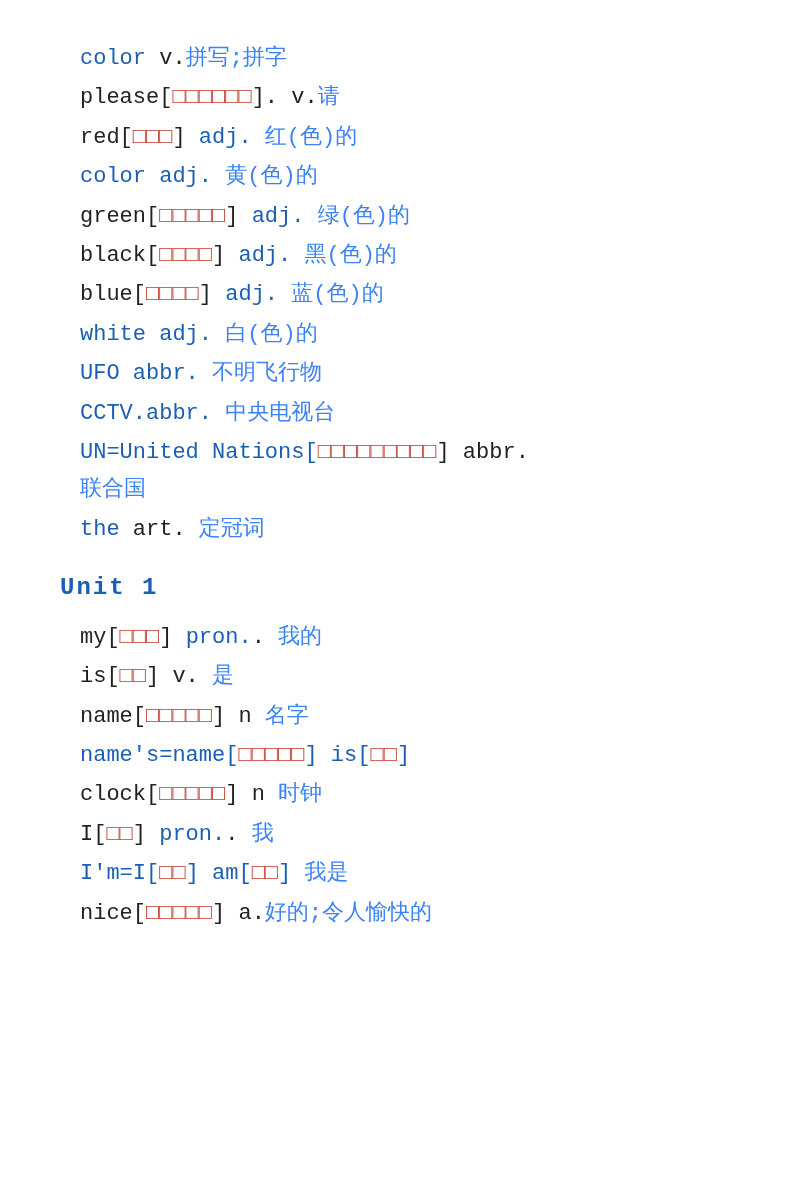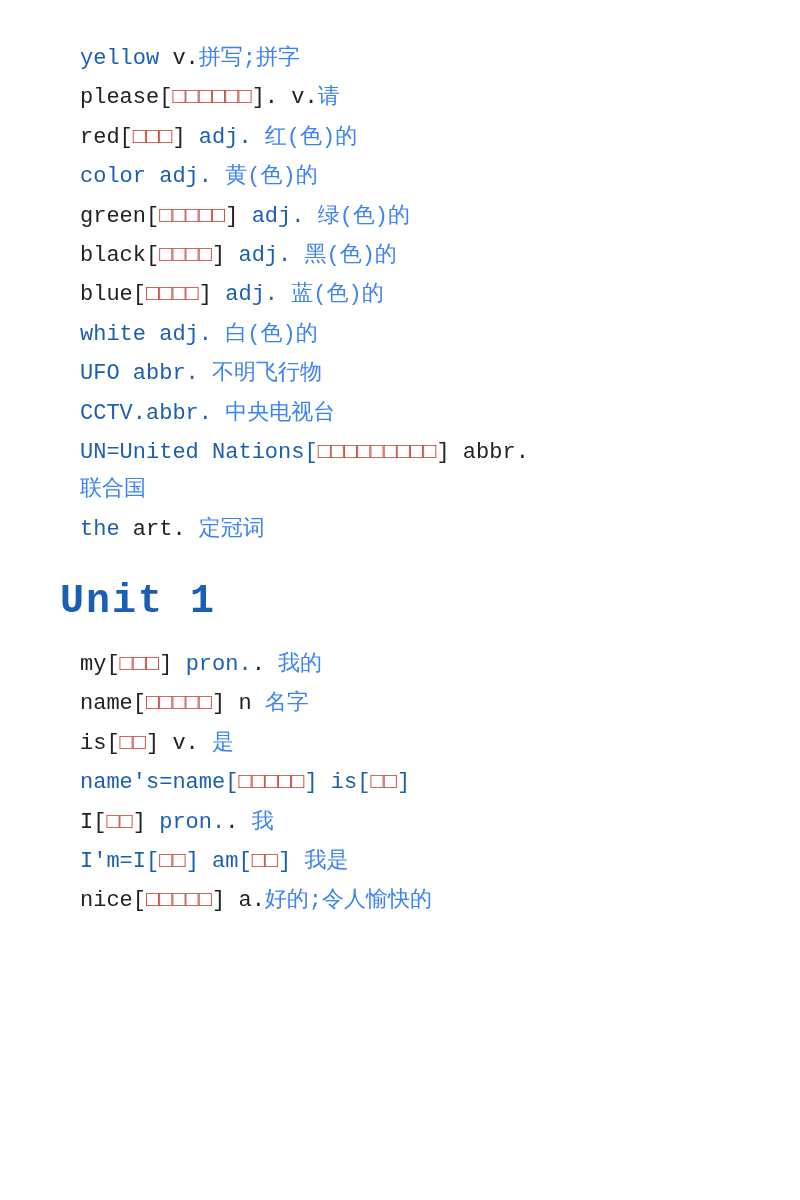--- a/index.html
+++ b/index.html
@@ -25,21 +25,21 @@
 
     .blue {
       color: #1a5fb4;
     }
 
     .black {
       color: #222222;
     }
 
     .unit-heading {
-      font-size: 40px;
+      font-size: 24px;
       font-weight: bold;
       color: #1a5fb4;
       margin: 20px 0 10px 0;
       letter-spacing: 2px;
     }
 
     .phonetic {
       color: #c0392b;
     }
 
@@ -52,21 +52,21 @@
     }
   </style>
 </head>
 <body>
 
 <div>
 
   <div>
 
     <div class="entry indent">
-      <span class="blue">yellow</span><span class="black"> v.</span><span class="zh">拼写;拼字</span>
+      <span class="blue">color</span><span class="black"> v.</span><span class="zh">拼写;拼字</span>
     </div>
 
     <div class="entry indent">
       <span class="black">please[</span><span class="phonetic">□□□□□□</span><span class="black">].  v.</span><span class="zh">请</span>
     </div>
 
 
     <div class="entry indent">
       <span class="black">red[</span><span class="phonetic">□□□</span><span class="black">] <span class="blue">adj.</span>  </span><span class="zh">红(色)的</span>
     </div>
@@ -113,31 +113,34 @@
 
   <div class="unit-heading">Unit 1</div>
 
   <div>
 
     <div class="entry indent">
       <span class="black">my[</span><span class="phonetic">□□□</span><span class="black">] <span class="blue">pron.</span>.  </span><span class="zh">我的</span>
     </div>
 
     <div class="entry indent">
-      <span class="black">name[</span><span class="phonetic">□□□□□</span><span class="black">] n </span><span class="zh">名字</span>
+      <span class="black">is[</span><span class="phonetic">□□</span><span class="black">] v.  </span><span class="zh">是</span>
     </div>
 
     <div class="entry indent">
-      <span class="black">is[</span><span class="phonetic">□□</span><span class="black">] v.  </span><span class="zh">是</span>
+      <span class="black">name[</span><span class="phonetic">□□□□□</span><span class="black">] n </span><span class="zh">名字</span>
     </div>
 
     <div class="entry indent">
       <span class="blue">name's=name[</span><span class="phonetic">□□□□□</span><span class="blue">] is[</span><span class="phonetic">□□</span><span class="blue">]</span>
     </div>
 
+    <div class="entry indent">
+      <span class="black">clock[</span><span class="phonetic">□□□□□</span><span class="black">] n </span><span class="zh">时钟</span>
+    </div>
 
     <div class="entry indent">
       <span class="black">I[</span><span class="phonetic">□□</span><span class="black">] <span class="blue">pron.</span>.  </span><span class="zh">我</span>
     </div>
 
 
     <div class="entry indent">
       <span class="blue">I'm=I[</span><span class="phonetic">□□</span><span class="blue">] am[</span><span class="phonetic">□□</span><span class="blue">] </span><span class="zh">我是</span>
     </div>
 

